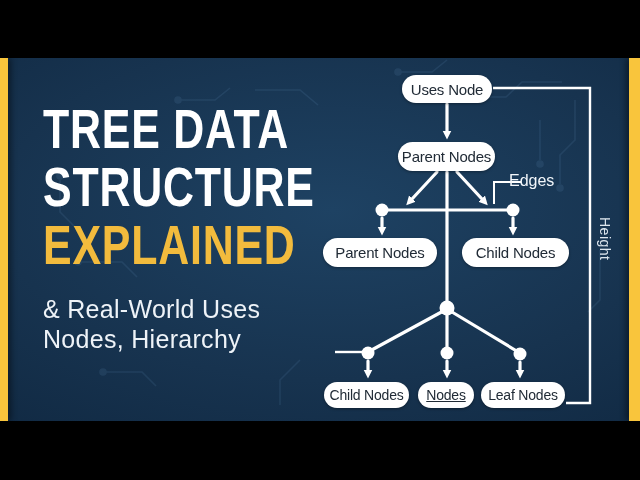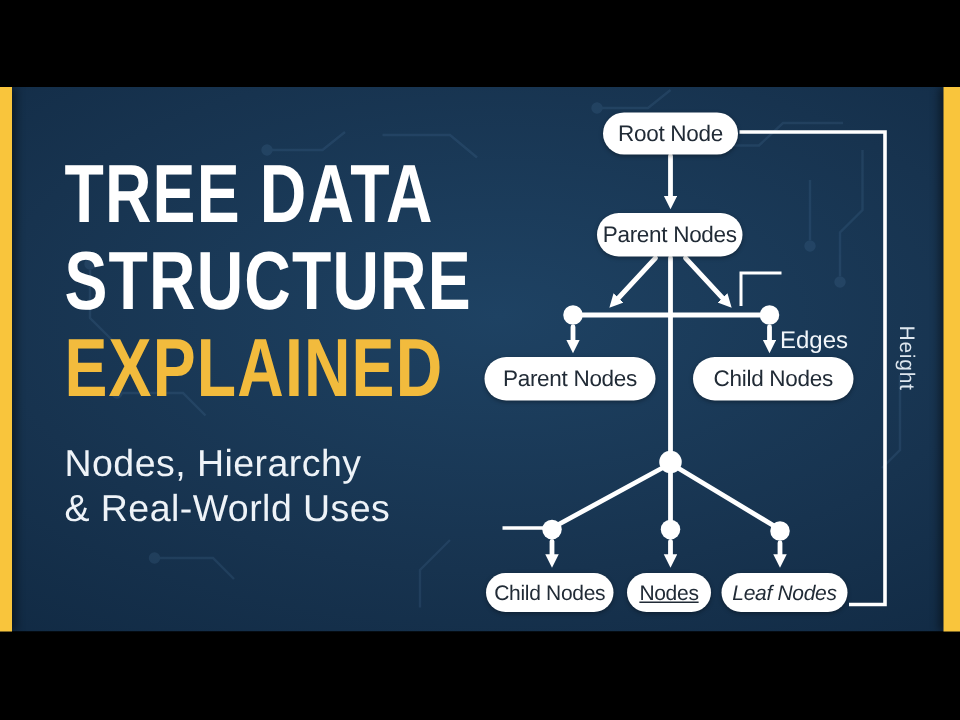--- a/index.html
+++ b/index.html
@@ -69,22 +69,22 @@
   <div class="letterbox bottom"></div>
   <div class="accent-bar left" style="background:#f9c53c;"></div>
   <div class="accent-bar right" style="background:#f9c53c;"></div>
 
   <div class="title-block">
     <div>TREE DATA</div>
     <div>STRUCTURE</div>
     <div style="color:#f2bb3d;">EXPLAINED</div>
   </div>
   <div class="subtitle-block">
+    <div>&amp; Real-World Uses</div>
     <div>Nodes, Hierarchy</div>
-    <div>&amp; Real-World Uses</div>
   </div>
 
   <svg width="640" height="480" viewBox="0 0 640 480">
     <defs>
       <marker id="arw" markerWidth="10" markerHeight="10" refX="0.5" refY="4.5" orient="auto" markerUnits="userSpaceOnUse">
         <path d="M0,0 L9,4.5 L0,9 Z" fill="#ffffff"></path>
       </marker>
     </defs>
 
     <polyline points="493,88 590,88 590,403 566,403" fill="none" stroke="#ffffff" stroke-width="2.4"></polyline>
@@ -111,37 +111,37 @@
       <circle cx="382" cy="210" r="6.5"></circle>
       <circle cx="513" cy="210" r="6.5"></circle>
       <circle cx="447" cy="308" r="7.5"></circle>
       <circle cx="368" cy="353" r="6.5"></circle>
       <circle cx="447" cy="353" r="6.5"></circle>
       <circle cx="520" cy="354" r="6.5"></circle>
     </g>
   </svg>
 
   <div class="pill" style="left:402px;top:75px;width:90px;height:28px;border-radius:14px;">
-    <span>Root Node</span>
+    <span>Uses Node</span>
   </div>
   <div class="pill" style="left:398px;top:142px;width:97px;height:29px;border-radius:15px;">
     <span>Parent Nodes</span>
   </div>
   <div class="pill" style="left:323px;top:238px;width:114px;height:29px;border-radius:15px;">
     <span>Parent Nodes</span>
   </div>
   <div class="pill" style="left:462px;top:238px;width:107px;height:29px;border-radius:15px;">
     <span>Child Nodes</span>
   </div>
   <div class="pill small" style="left:324px;top:382px;width:85px;height:26px;border-radius:13px;">
     <span>Child Nodes</span>
   </div>
   <div class="pill small" style="left:418px;top:382px;width:56px;height:26px;border-radius:13px;text-decoration:underline;">
     <span>Nodes</span>
   </div>
-  <div class="pill small" style="left:481px;top:382px;width:84px;height:26px;border-radius:13px;font-style:italic;">
+  <div class="pill small" style="left:481px;top:382px;width:84px;height:26px;border-radius:13px;">
     <span>Leaf Nodes</span>
   </div>
 
-  <div class="float-label" style="left:520px;top:172px;margin-top:47px;">Edges</div>
+  <div class="float-label" style="left:509px;top:172px;">Edges</div>
   <div class="height-label" style="left:597px;top:217px;">Height</div>
 
 </div>
 
 </body></html>

